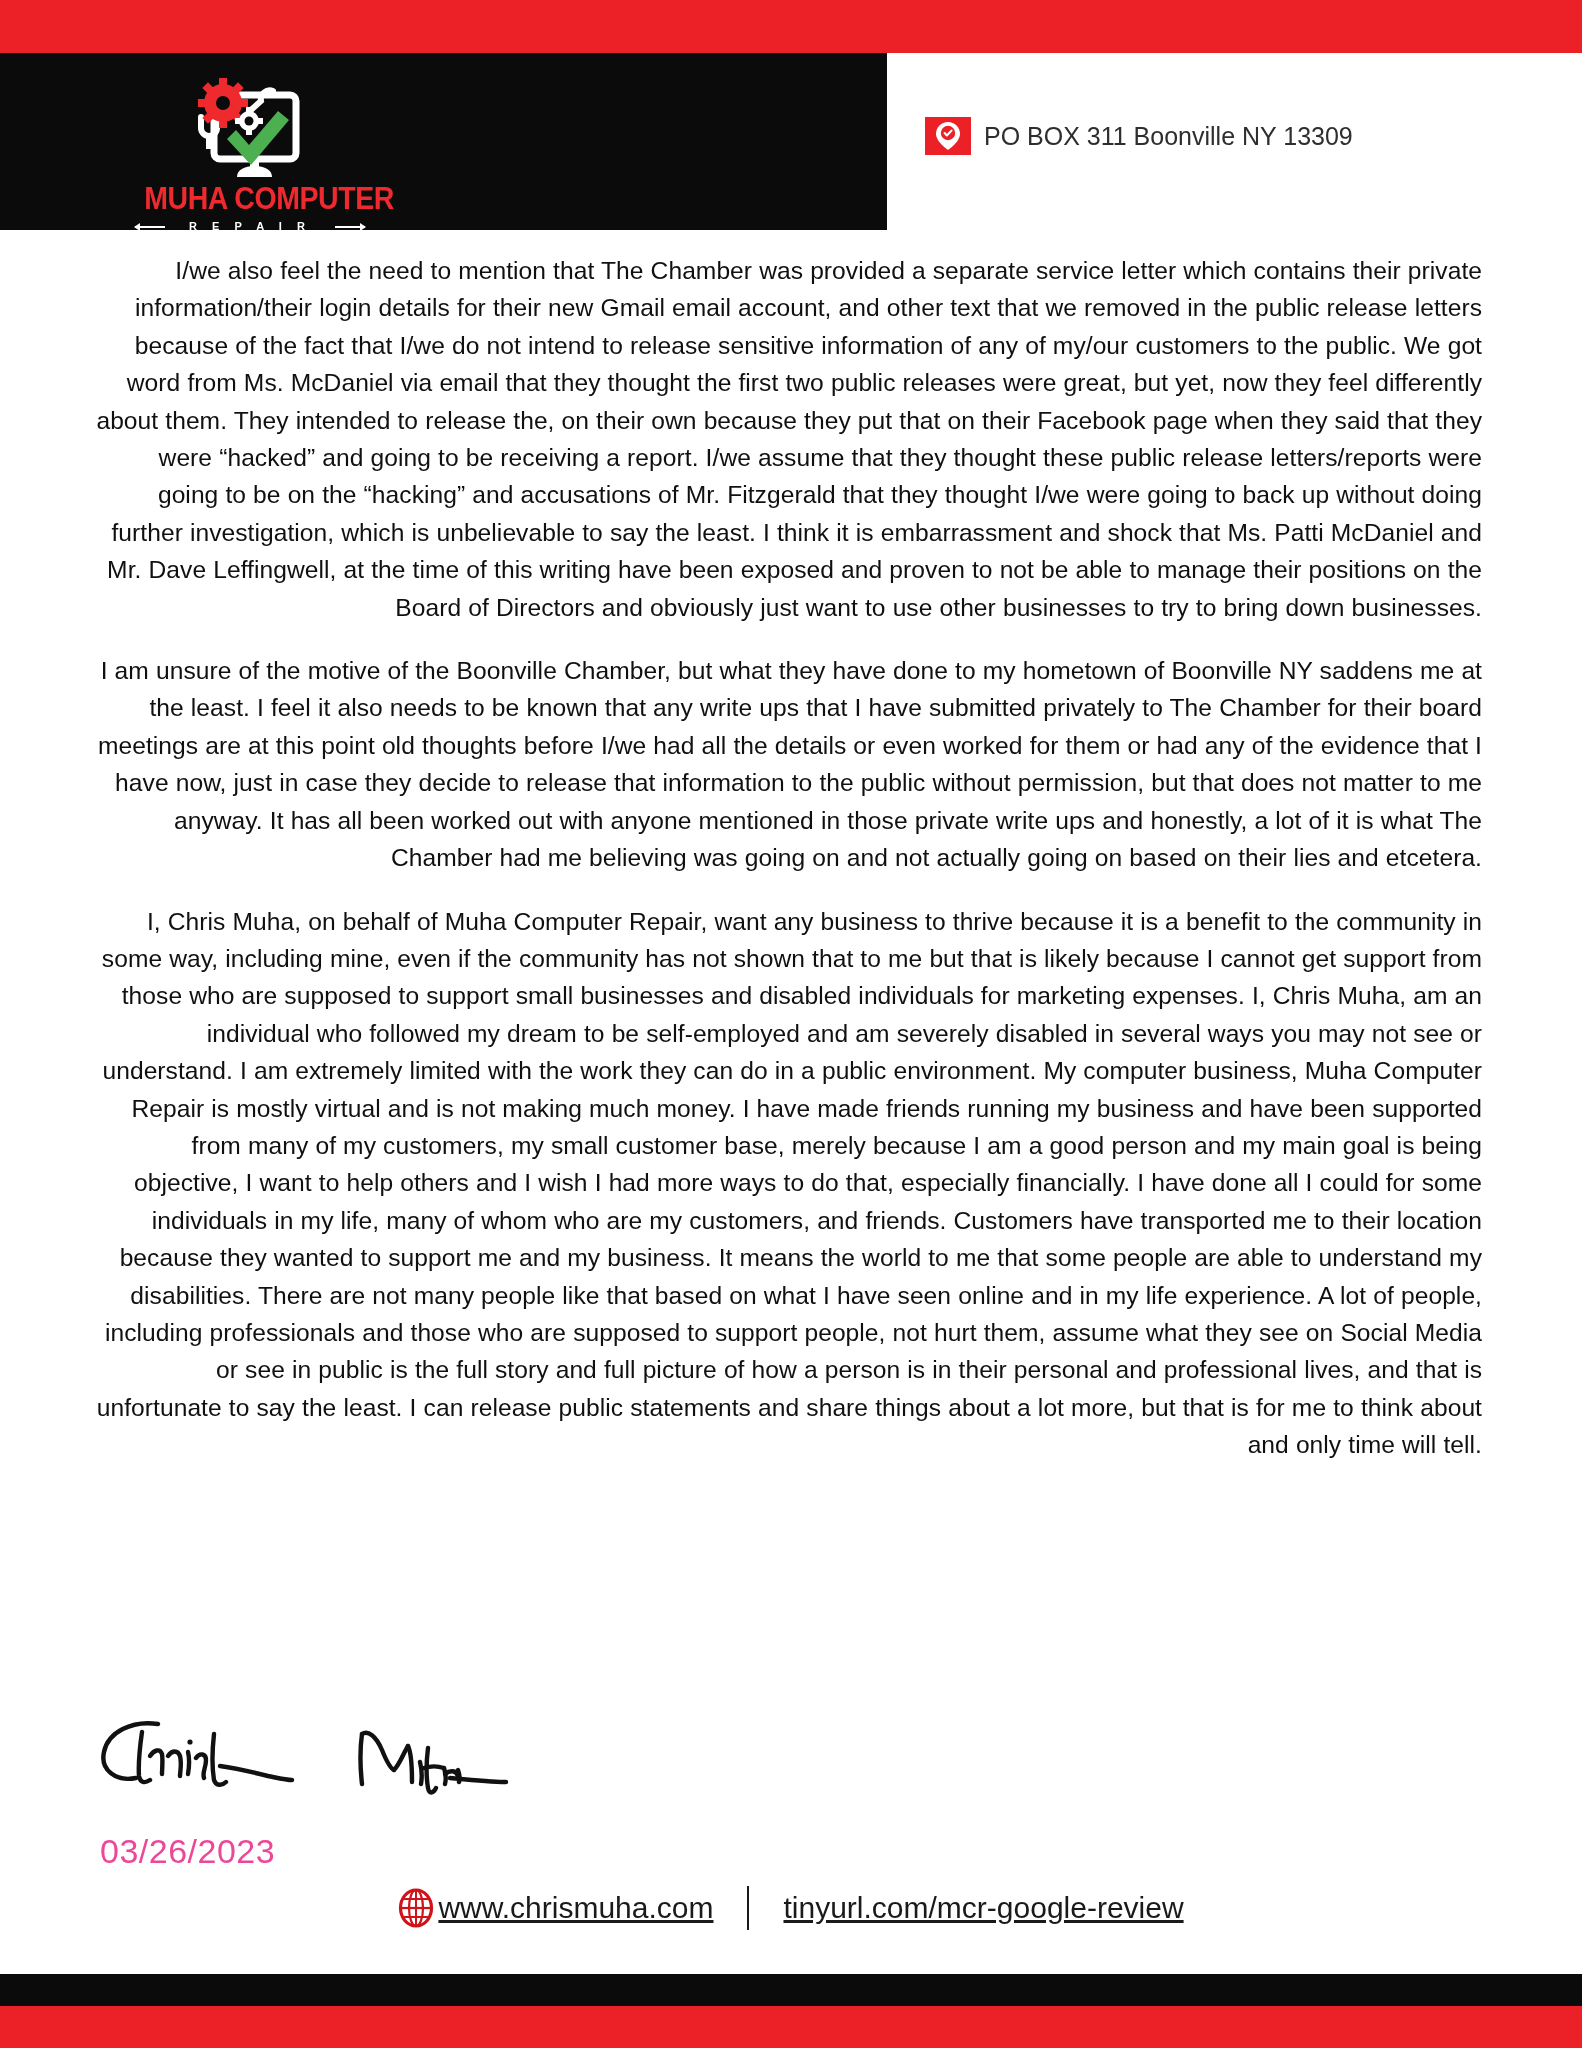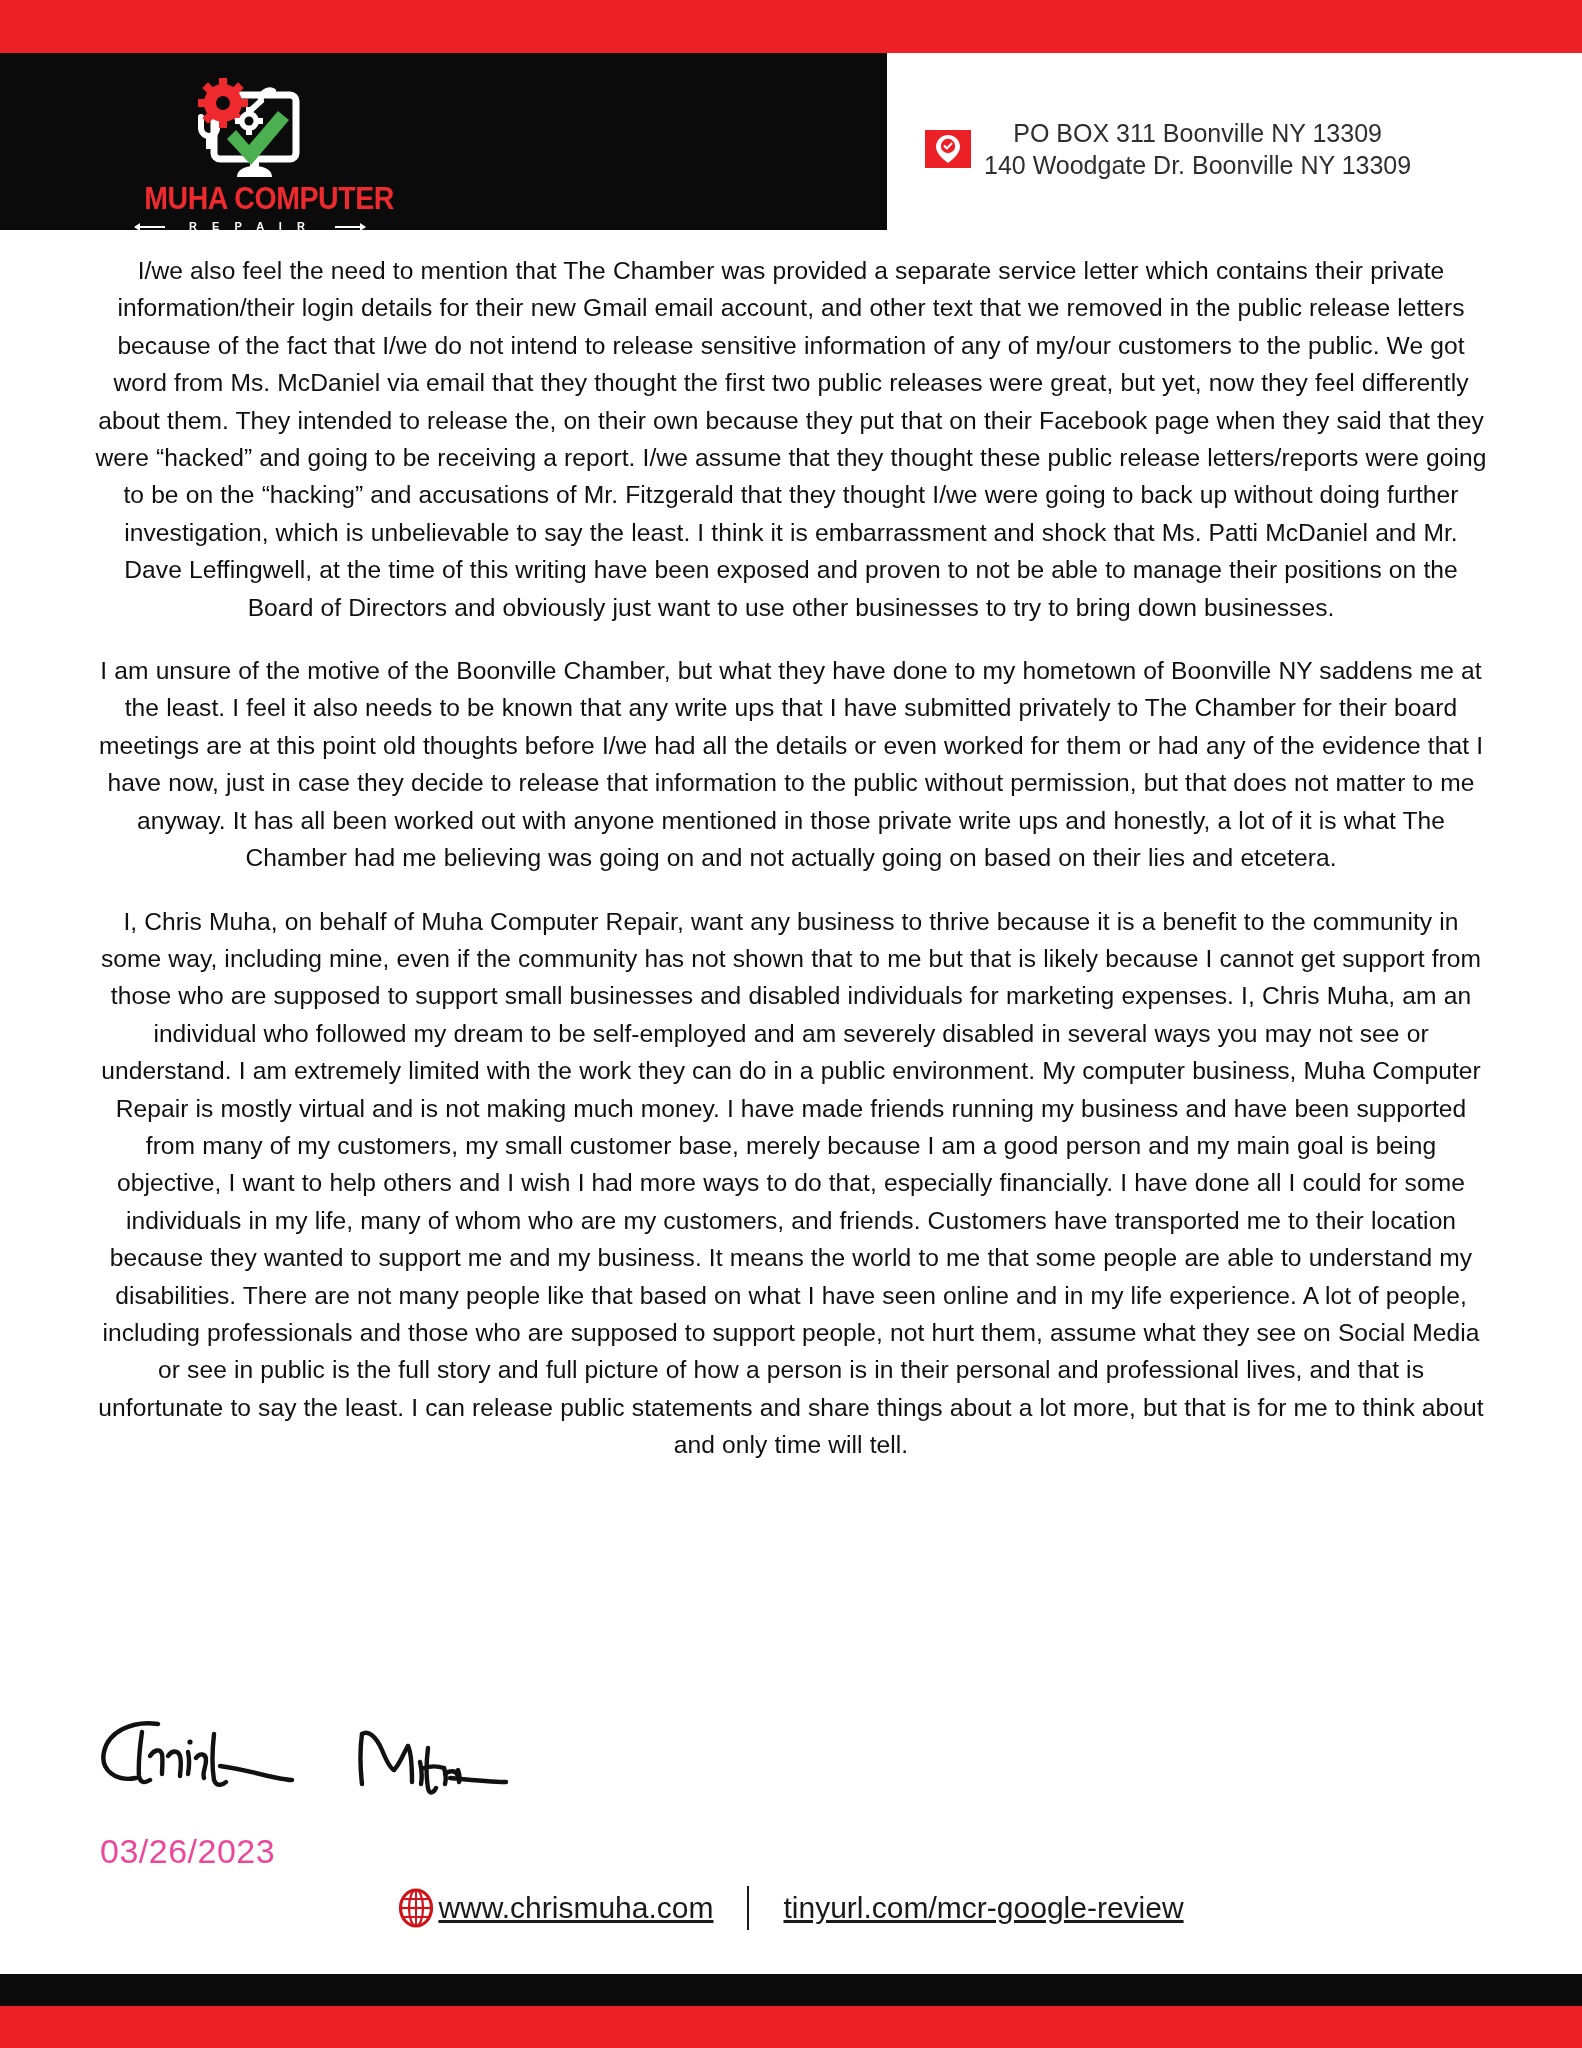--- a/index.html
+++ b/index.html
@@ -146,22 +146,22 @@
     position: absolute;
     left: 92px;
     top: 252px;
     width: 1398px;
   }
   .para {
     color: #101010;
     font-family: "Liberation Sans Narrow", "Liberation Sans", sans-serif;
     font-size: 24.6px;
     line-height: 37.4px;
-    text-align: center;
-    margin: 0 0 26px 0;
+    text-align: right;
+    margin: 0 8px 26px 0;
     letter-spacing: 0.05px;
     word-spacing: 0.2px;
   }
 
   
   .signature {
     position: absolute;
     left: 92px;
     top: 1712px;
     width: 460px;
@@ -297,21 +297,20 @@
       <div class="contact-row">
         <span class="contact-icon">
           <svg width="26" height="30" viewBox="0 0 26 30" aria-hidden="true">
             <path d="M13 1 C6.4 1 1 6.3 1 12.8 C1 21 13 29 13 29 C13 29 25 21 25 12.8 C25 6.3 19.6 1 13 1 Z" fill="#ffffff"></path>
             <circle cx="13" cy="12" r="7.2" fill="#ec2027"></circle>
             <path d="M9.6 12.1 l2.3 2.4 l4.6 -4.9" fill="none" stroke="#ffffff" stroke-width="2.1" stroke-linecap="round" stroke-linejoin="round"></path>
           </svg>
         </span>
         <span class="contact-text">
           <span>PO BOX 311 Boonville NY 13309</span>
-          <span class="line2">140 Woodgate Dr. Boonville NY 13309</span>
         </span>
       </div>
 
 
 
     </div>
   </div>
 
   <div class="body-copy">
     <p class="para">I/we also feel the need to mention that The Chamber was provided a separate service letter which contains their private information/their login details for their new Gmail email account, and other text that we removed in the public release letters because of the fact that I/we do not intend to release sensitive information of any of my/our customers to the public. We got word from Ms. McDaniel via email that they thought the first two public releases were great, but yet, now they feel differently about them. They intended to release the, on their own because they put that on their Facebook page when they said that they were “hacked” and going to be receiving a report. I/we assume that they thought these public release letters/reports were going to be on the “hacking” and accusations of Mr. Fitzgerald that they thought I/we were going to back up without doing further investigation, which is unbelievable to say the least. I think it is embarrassment and shock that Ms. Patti McDaniel and Mr. Dave Leffingwell, at the time of this writing have been exposed and proven to not be able to manage their positions on the Board of Directors and obviously just want to use other businesses to try to bring down businesses.</p>

